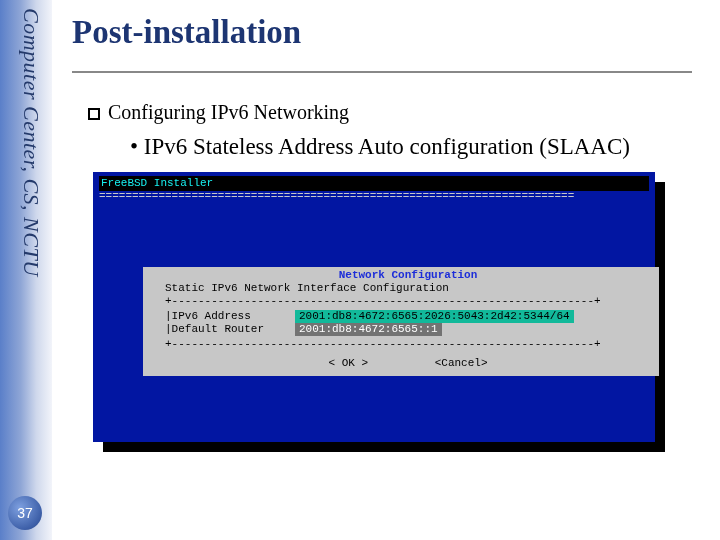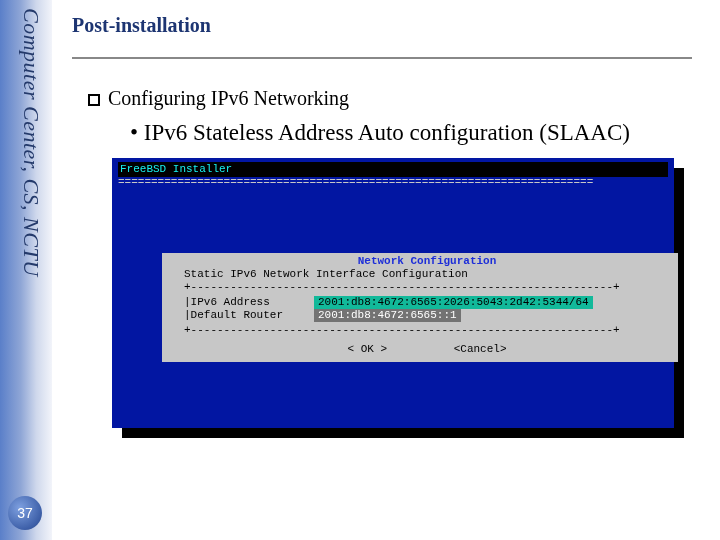--- a/index.html
+++ b/index.html
@@ -46,21 +46,21 @@
     align-items: center;
     justify-content: center;
   }
   .main {
     position: absolute;
     left: 72px;
     top: 14px;
     right: 20px;
   }
   .title {
-    font-size: 20px;
+    font-size: 33px;
     color: #1d3572;
     margin-bottom: 20px;
   }
   .hr {
     border: none;
     border-top: 2px solid #888;
     margin-bottom: 28px;
     width: 620px;
   }
   .bullet-line {
@@ -77,21 +77,21 @@
     margin-right: 8px;
     vertical-align: -1px;
   }
   .sub-bullet {
     font-size: 23px;
     color: #000;
     margin-left: 58px;
     margin-bottom: 12px;
   }
   .screenshot-wrap {
-    margin-left: 40px;
+    margin-left: 21px;
     width: 570px;
     position: relative;
   }
   .shadow {
     position: absolute;
     left: 10px;
     top: 10px;
     width: 562px;
     height: 270px;
     background: #000;

